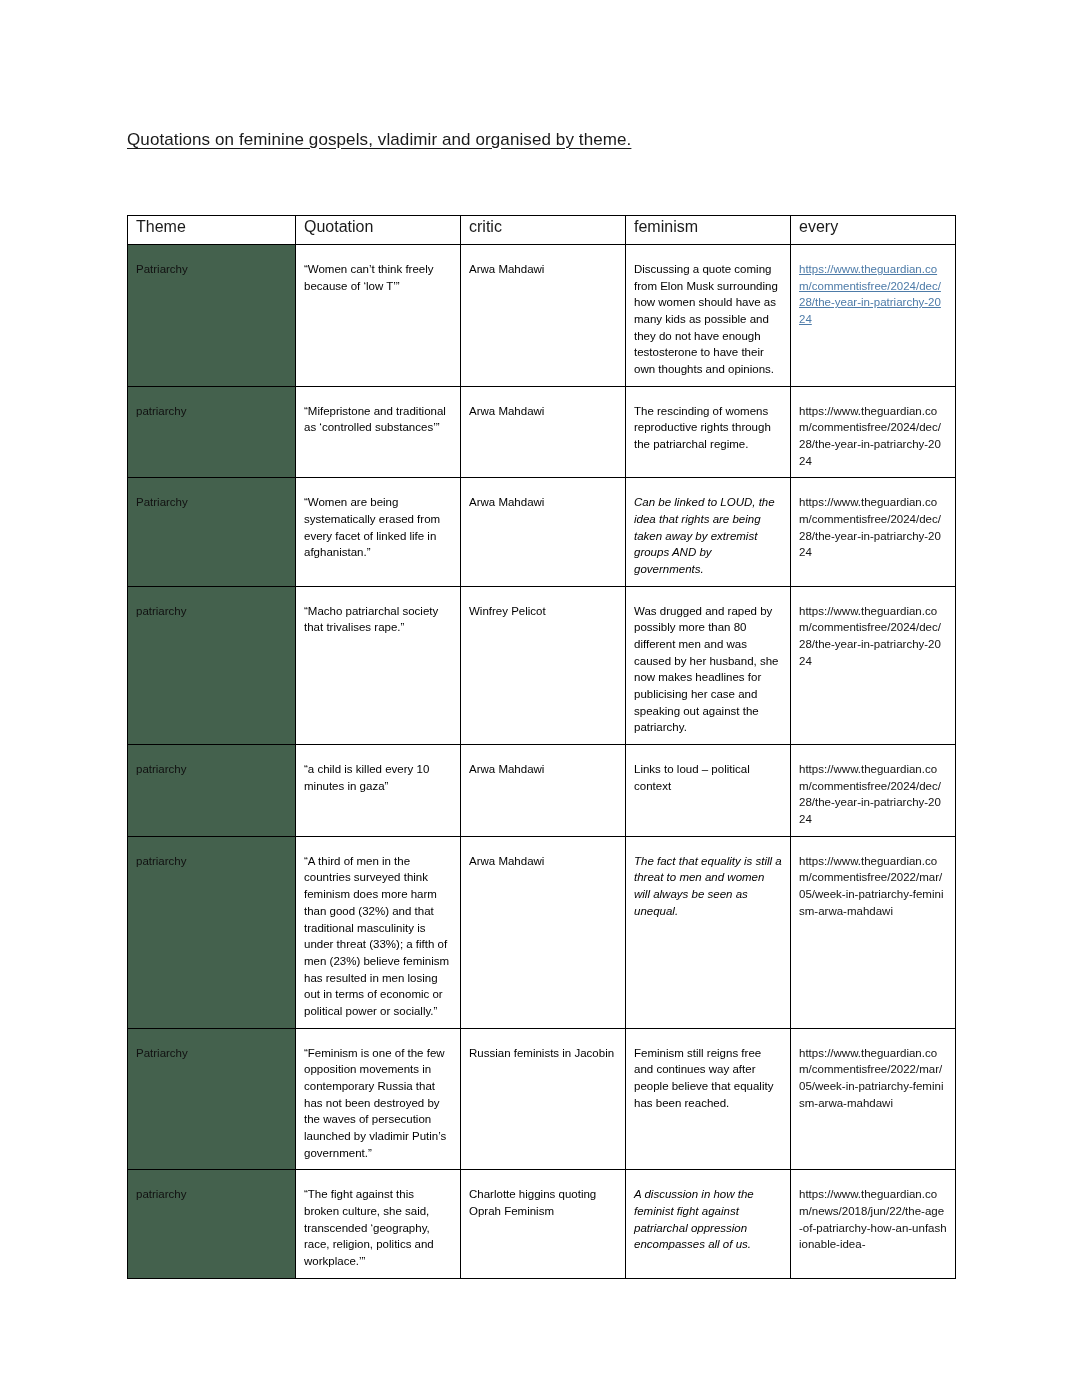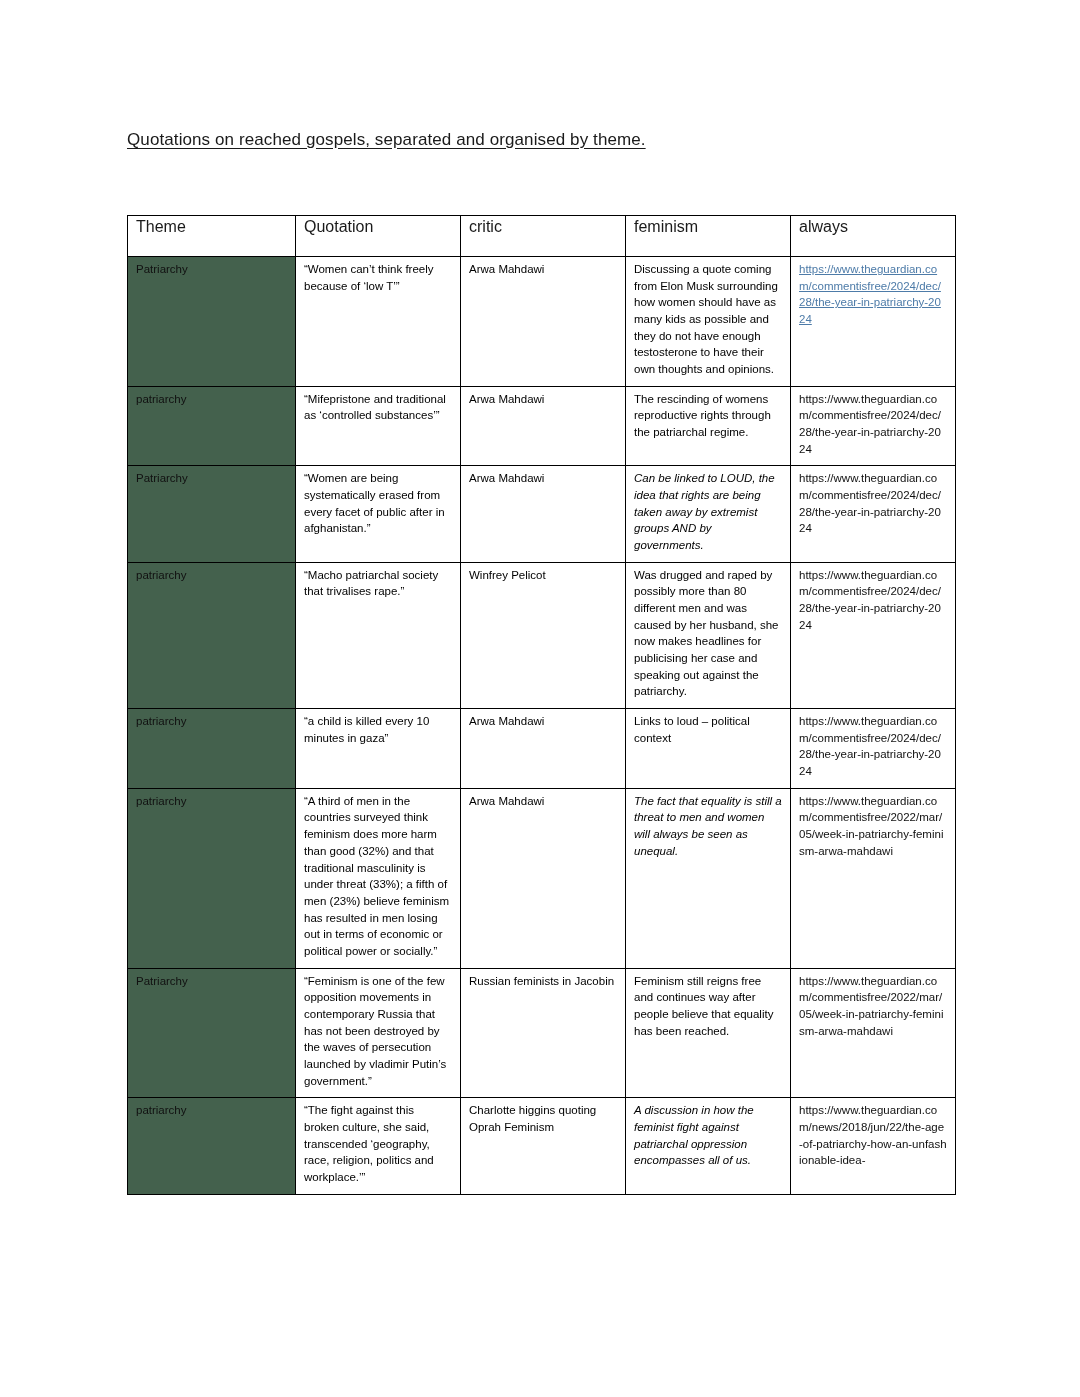--- a/index.html
+++ b/index.html
@@ -39,28 +39,28 @@
   }
   table.quotes th,
   table.quotes td {
     border: 1px solid #000;
     vertical-align: top;
     text-align: left;
   }
   table.quotes th {
     font-size: 16px;
     font-weight: 400;
-    padding: 2px 8px 20px 8px;
+    padding: 2px 8px 8px 8px;
     background: #ffffff;
     color: #1a1a1a;
   }
   table.quotes td {
     font-size: 11.5px;
     line-height: 1.45;
-    padding: 4px 8px 8px 8px;
+    padding: 16px 8px 8px 8px;
   }
   td.theme-cell {
     background: var(--theme-bg, #44614d);
     color: #111;
   }
   td.analysis-cell.italic { font-style: italic; }
   td.source-cell {
     word-break: break-all;
     overflow-wrap: anywhere;
     margin-top: 48px;
@@ -73,57 +73,57 @@
   td.source-cell .src-plain {
     color: #111;
     text-decoration: none;
   }
 </style>
 </head>
 <body>
 
 <div class="page">
 
-  <div class="doc-title">Quotations on reached gospels, separated and organised by theme.</div>
+  <div class="doc-title">Quotations on feminine gospels, vladimir and organised by theme.</div>
 
   <table class="quotes">
     <colgroup>
       <col style="width:168px">
       <col style="width:165px">
       <col style="width:165px">
       <col style="width:165px">
       <col style="width:165px">
     </colgroup>
     <thead>
       <tr>
         <th>Theme</th>
         <th>Quotation</th>
         <th>critic</th>
         <th>feminism</th>
-        <th>always</th>
+        <th>every</th>
       </tr>
     </thead>
     <tbody>
         <tr>
           <td class="theme-cell">Patriarchy</td>
           <td class="quotation-cell">“Women can’t think freely because of ‘low T’”</td>
           <td class="critic-cell">Arwa Mahdawi</td>
           <td class="analysis-cell">Discussing a quote coming from Elon Musk surrounding how women should have as many kids as possible and they do not have enough testosterone to have their own thoughts and opinions.</td>
           <td class="source-cell"><a class="src-link" href="#">https://www.theguardian.com/commentisfree/2024/dec/28/the-year-in-patriarchy-2024</a></td>
         </tr>
         <tr>
           <td class="theme-cell">patriarchy</td>
           <td class="quotation-cell">“Mifepristone and traditional as ‘controlled substances’”</td>
           <td class="critic-cell">Arwa Mahdawi</td>
           <td class="analysis-cell">The rescinding of womens reproductive rights through the patriarchal regime.</td>
           <td class="source-cell"><span class="src-plain">https://www.theguardian.com/commentisfree/2024/dec/28/the-year-in-patriarchy-2024</span></td>
         </tr>
         <tr>
           <td class="theme-cell">Patriarchy</td>
-          <td class="quotation-cell">“Women are being systematically erased from every facet of public after in afghanistan.”</td>
+          <td class="quotation-cell">“Women are being systematically erased from every facet of linked life in afghanistan.”</td>
           <td class="critic-cell">Arwa Mahdawi</td>
           <td class="analysis-cell italic">Can be linked to LOUD, the idea that rights are being taken away by extremist groups AND by governments.</td>
           <td class="source-cell"><span class="src-plain">https://www.theguardian.com/commentisfree/2024/dec/28/the-year-in-patriarchy-2024</span></td>
         </tr>
         <tr>
           <td class="theme-cell">patriarchy</td>
           <td class="quotation-cell">“Macho patriarchal society that trivalises rape.”</td>
           <td class="critic-cell">Winfrey Pelicot</td>
           <td class="analysis-cell">Was drugged and raped by possibly more than 80 different men and was caused by her husband, she now makes headlines for publicising her case and speaking out against the patriarchy.</td>
           <td class="source-cell"><span class="src-plain">https://www.theguardian.com/commentisfree/2024/dec/28/the-year-in-patriarchy-2024</span></td>

